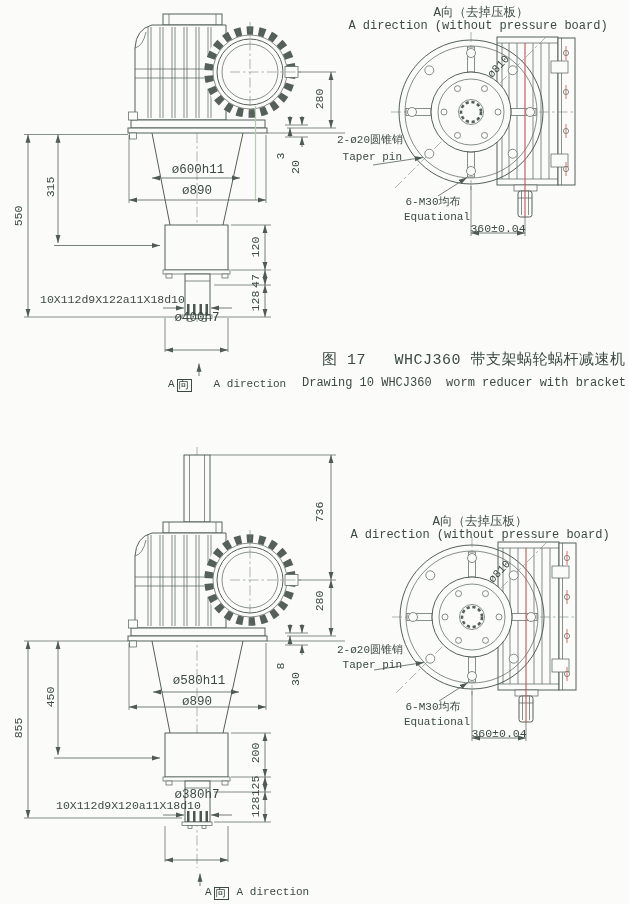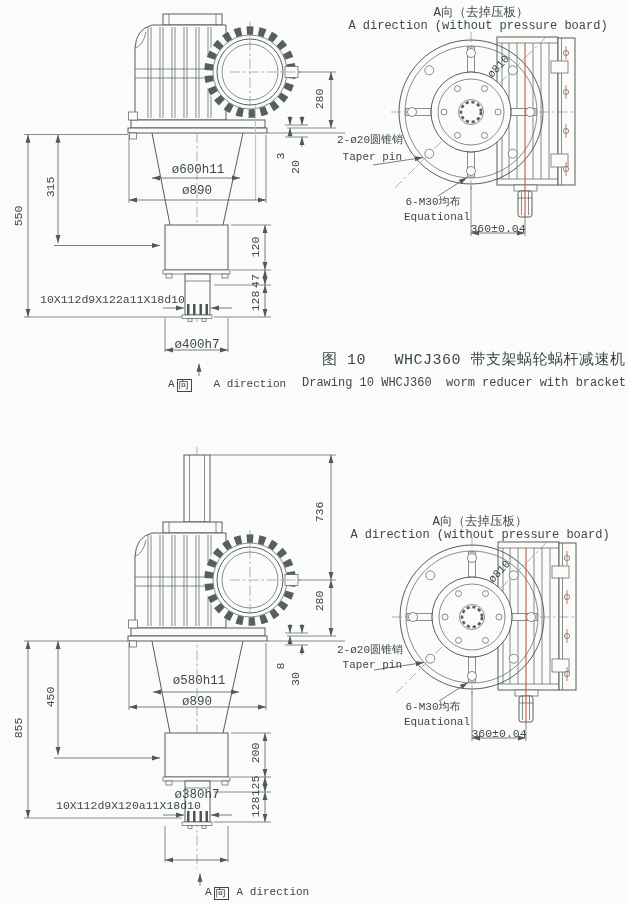--- a/index.html
+++ b/index.html
@@ -215,27 +215,27 @@
 <div class="t vv" style="left:281px;top:156px">3</div>
 <div class="t vv" style="left:296px;top:167px">20</div>
 <div class="t vv" style="left:51px;top:187px">315</div>
 <div class="t vv" style="left:19px;top:216px">550</div>
 <div class="t vv" style="left:256px;top:247px">120</div>
 <div class="t vv" style="left:256px;top:281px">47</div>
 <div class="t vv" style="left:256px;top:301px">128</div>
 <div class="t dia cc" style="left:198px;top:170px">ø600h11</div>
 <div class="t dia cc" style="left:197px;top:191px">ø890</div>
 <div class="t" style="left:40px;top:294px">10X112d9X122a11X18d10</div>
-<div class="t dia cc" style="left:197px;top:345px">ø400h7</div>
+<div class="t dia cc" style="left:197px;top:318px">ø400h7</div>
 <div class="t mrow" style="left:168px;top:379px">
   <span>A</span>
   <span class="box">向</span>
   <span style="margin-left:22px">A direction</span>
 </div>
-<div class="t capCN" style="left:322px;top:353px">图 10   WHCJ360 带支架蜗轮蜗杆减速机</div>
+<div class="t capCN" style="left:322px;top:353px">图 17   WHCJ360 带支架蜗轮蜗杆减速机</div>
 <div class="t capEN" style="left:302px;top:377px">Drawing 10 WHCJ360  worm reducer with bracket</div>
 
 <div class="t ttlCN cc" style="left:480px;top:522px">A向（去掉压板）</div>
 <div class="t ttlEN cc" style="left:480px;top:535px">A direction (without pressure board)</div>
 <div class="t r810" style="left:500px;top:572px">ø810</div>
 <div class="t lbl rr" style="left:403px;top:650px">2-ø20圆锥销</div>
 <div class="t lbl rr" style="left:402px;top:665px">Taper pin</div>
 <div class="t lbl cc" style="left:433px;top:707px">6-M30均布</div>
 <div class="t lbl cc" style="left:437px;top:722px">Equational</div>
 <div class="t cc" style="left:499px;top:734px">360±0.04</div>

